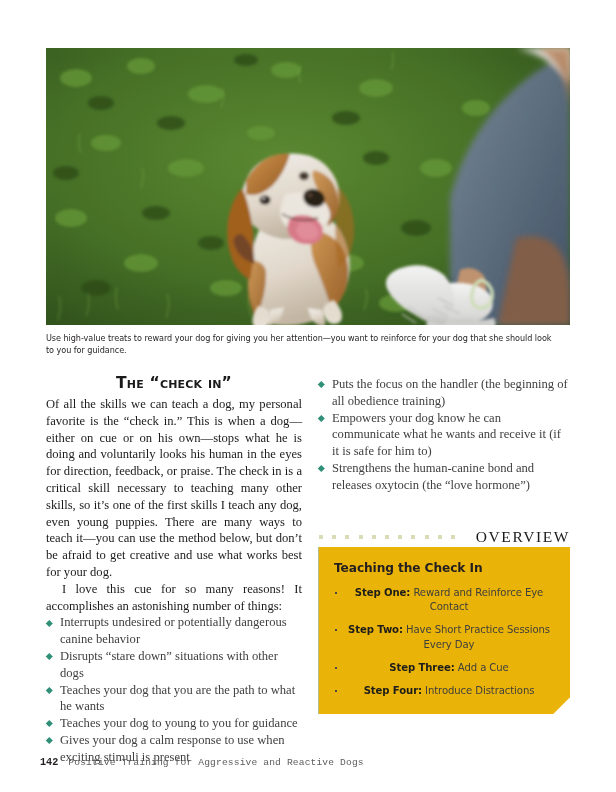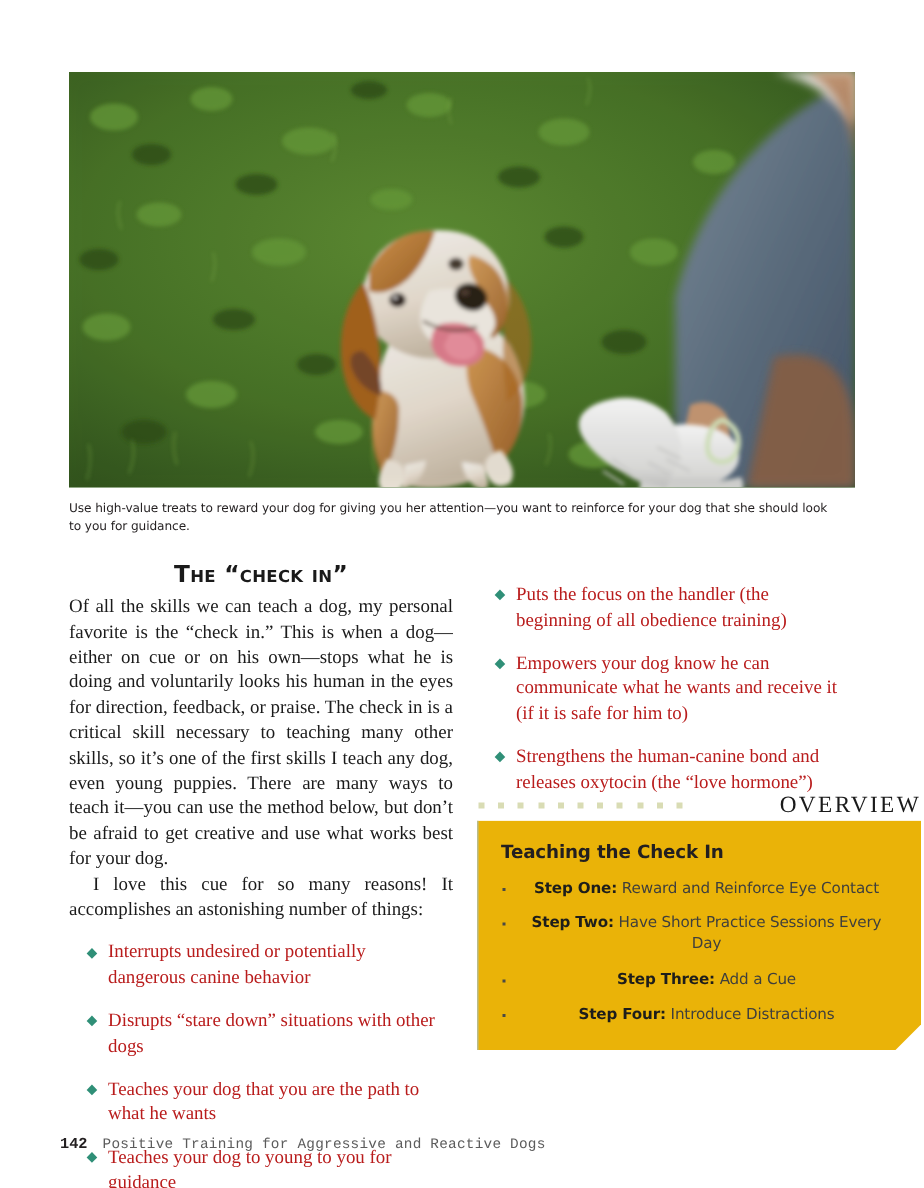--- a/index.html
+++ b/index.html
@@ -92,39 +92,39 @@
     margin: 0;
     padding: 0;
     list-style: none;
   }
   ul.dot-list li {
     position: relative;
     padding-left: 14px;
     font-family: "Liberation Serif", serif;
     font-size: 12.6px;
     line-height: 16.8px;
-    color: #b91c1c;
-    margin: 12px;
+    color: #404040;
+    margin: 0;
   }
   ul.dot-list li .dia {
     position: absolute;
     left: 1px;
     top: 6.2px;
     width: 4.6px;
     height: 4.6px;
     background: #2f8f77;
     transform: rotate(45deg);
   }
 
   
   .overview-wrap {
     position: absolute;
     left: 318px;
     top: 527px;
-    width: 296px;
+    width: 252px;
   }
   .ov-header {
     position: relative;
     height: 20px;
   }
   .ov-dots {
     position: absolute;
     left: 1px;
     top: 8px;
     display: flex;

